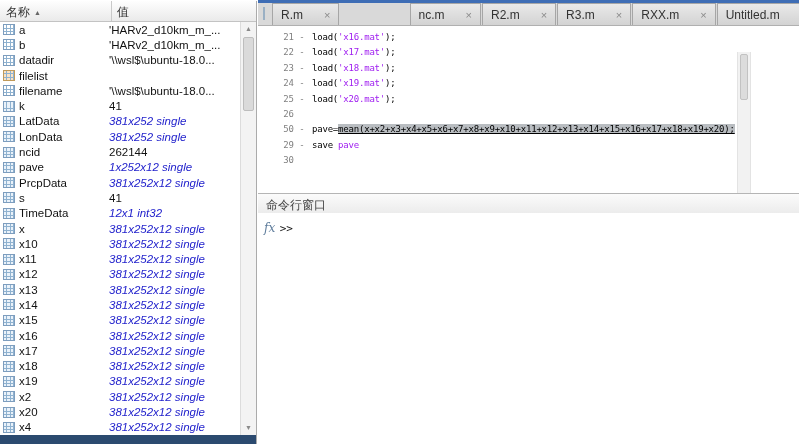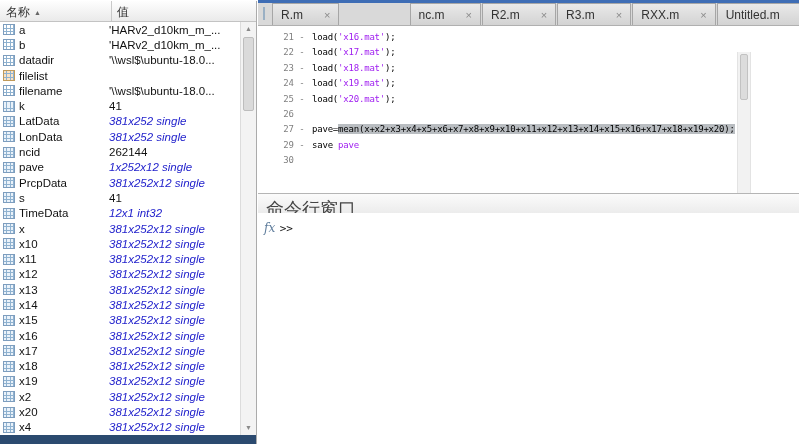--- a/index.html
+++ b/index.html
@@ -39,25 +39,25 @@
   .tab-plus{display:flex;align-items:center;padding:0 9px;font-size:13px;color:#444;background:linear-gradient(#e9e9e9,#d3d3d3);border:1px solid #a6a6a6;border-bottom:none;margin-left:1px;cursor:default;}
 
   .editor{position:absolute;top:26px;left:0;right:0;height:167px;background:#fff;font-family:"DejaVu Sans Mono",monospace;font-size:9px;overflow:hidden;}
   .code-lines{padding-top:4px;}
   .code-line{display:flex;height:15.4px;line-height:15.4px;white-space:pre;}
   .ln{width:36px;flex:none;text-align:right;color:#808080;}
   .dash{width:16px;flex:none;text-align:center;color:#808080;}
   .code-text{letter-spacing:-0.2px;color:#000;padding-left:2px;}
   .seg-plain{color:#000;}
   .seg-string{color:var(--string,#a020f0);}
-  .seg-selected{background:var(--selection,#b9bdc1);color:#000;}
+  .seg-selected{background:var(--selection,#b9bdc1);color:#000;text-decoration:underline;}
   .editor-scrollbar{position:absolute;top:26px;left:479px;width:14px;height:167px;background:#f2f2f2;border-left:1px solid #e3e3e3;border-right:1px solid #e3e3e3;box-sizing:border-box;}
   .editor-scrollbar .sb-thumb{position:absolute;top:2px;left:2px;right:2px;height:44px;background:#dcdcdc;border:1px solid #c2c2c2;border-radius:2px;}
 
-  .cmd-header{position:absolute;top:193px;left:0;right:0;height:26px;box-sizing:border-box;background:linear-gradient(#fbfbfb,#e8e8e8);border-top:1px solid #b5b5b5;border-bottom:1px solid #cfcfcf;font-size:18px;color:#444;padding:3px 0 0 8px;}
+  .cmd-header{position:absolute;top:193px;left:0;right:0;height:26px;box-sizing:border-box;background:linear-gradient(#fbfbfb,#e8e8e8);border-top:1px solid #b5b5b5;border-bottom:1px solid #cfcfcf;font-size:12px;color:#444;padding:3px 0 0 8px;}
   .cmd-body{position:absolute;top:213px;left:0;right:0;bottom:0;background:#fff;padding:5px 0 0 6px;}
   .fx{font-family:"DejaVu Serif",serif;font-style:italic;color:#5f7d9c;font-size:12px;}
   .prompt{font-family:"DejaVu Sans Mono",monospace;font-size:11px;color:#111;}
 </style>
 </head>
 <body>
 
 <div class="app">
 
   <div class="left-panel">
@@ -251,21 +251,21 @@
     </div>
 
     <div class="editor">
       <div class="code-lines">
           <div class="code-line"><span class="ln">21</span><span class="dash">-</span><span class="code-text"><span class="seg-plain">load(</span><span class="seg-string">'x16.mat'</span><span class="seg-plain">);</span></span></div>
           <div class="code-line"><span class="ln">22</span><span class="dash">-</span><span class="code-text"><span class="seg-plain">load(</span><span class="seg-string">'x17.mat'</span><span class="seg-plain">);</span></span></div>
           <div class="code-line"><span class="ln">23</span><span class="dash">-</span><span class="code-text"><span class="seg-plain">load(</span><span class="seg-string">'x18.mat'</span><span class="seg-plain">);</span></span></div>
           <div class="code-line"><span class="ln">24</span><span class="dash">-</span><span class="code-text"><span class="seg-plain">load(</span><span class="seg-string">'x19.mat'</span><span class="seg-plain">);</span></span></div>
           <div class="code-line"><span class="ln">25</span><span class="dash">-</span><span class="code-text"><span class="seg-plain">load(</span><span class="seg-string">'x20.mat'</span><span class="seg-plain">);</span></span></div>
           <div class="code-line"><span class="ln">26</span><span class="dash"></span><span class="code-text"></span></div>
-          <div class="code-line"><span class="ln">27</span><span class="dash">-</span><span class="code-text"><span class="seg-plain">pave=</span><span class="seg-selected">mean(x+x2+x3+x4+x5+x6+x7+x8+x9+x10+x11+x12+x13+x14+x15+x16+x17+x18+x19+x20);</span></span></div>
+          <div class="code-line"><span class="ln">50</span><span class="dash">-</span><span class="code-text"><span class="seg-plain">pave=</span><span class="seg-selected">mean(x+x2+x3+x4+x5+x6+x7+x8+x9+x10+x11+x12+x13+x14+x15+x16+x17+x18+x19+x20);</span></span></div>
           <div class="code-line"><span class="ln">29</span><span class="dash">-</span><span class="code-text"><span class="seg-plain">save </span><span class="seg-string">pave</span></span></div>
           <div class="code-line"><span class="ln">30</span><span class="dash"></span><span class="code-text"></span></div>
         </div>
       <div class="editor-scrollbar">
         <div class="sb-thumb"></div>
       </div>
     </div>
 
     <div class="cmd-header">
       <span>命令行窗口</span>

